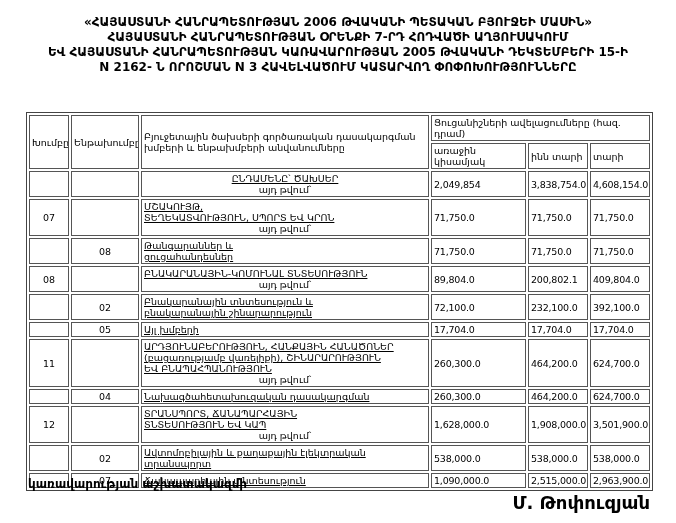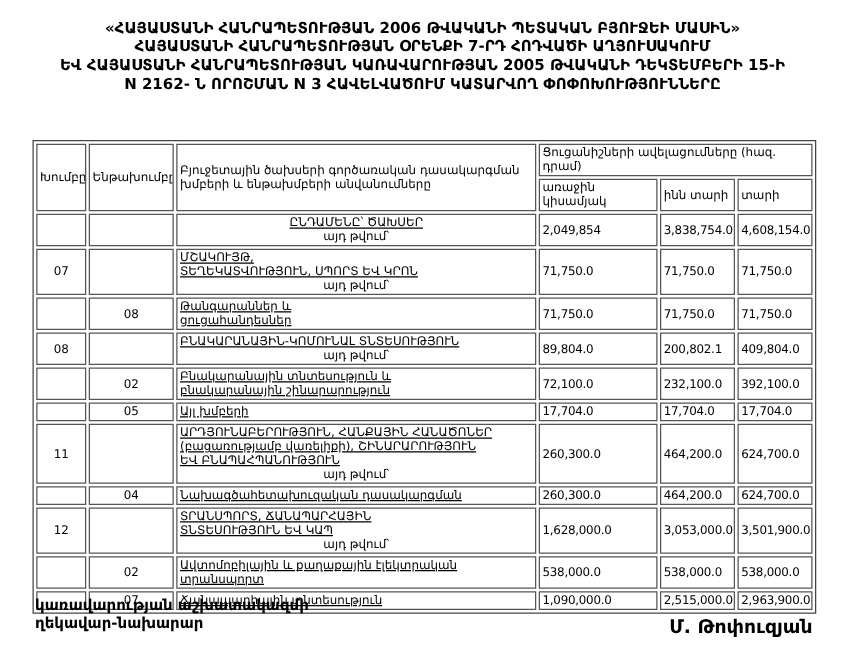--- a/index.html
+++ b/index.html
@@ -59,21 +59,21 @@
   
   .footer {
     position: absolute; left: 28px; top: 478px;
     font-weight: bold;
     font-size: 12px;
     line-height: 13.5px;
   }
   .signature {
     position: absolute; right: 26px; top: 492px;
     font-weight: bold;
-    font-size: 15px;
+    font-size: 18px;
   }
 </style>
 </head>
 <body>
 
 <div class="page">
 
   <div class="title">
     <div>«ՀԱՅԱՍՏԱՆԻ ՀԱՆՐԱՊԵՏՈՒԹՅԱՆ 2006 ԹՎԱԿԱՆԻ ՊԵՏԱԿԱՆ ԲՅՈՒՋԵԻ ՄԱՍԻՆ»</div>
     <div>ՀԱՅԱՍՏԱՆԻ ՀԱՆՐԱՊԵՏՈՒԹՅԱՆ ՕՐԵՆՔԻ 7-ՐԴ ՀՈԴՎԱԾԻ ԱՂՅՈՒՍԱԿՈՒՄ</div>
@@ -199,21 +199,21 @@
   </tr>
         <tr>
     <td class="c-group">12</td>
     <td class="c-sub"></td>
     <td class="c-name">
       <div class="name">ՏՐԱՆՍՊՈՐՏ, ՃԱՆԱՊԱՐՀԱՅԻՆ
 ՏՆՏԵՍՈՒԹՅՈՒՆ ԵՎ ԿԱՊ</div>
       <div class="note">այդ թվում՝</div>
     </td>
     <td class="c-val">1,628,000.0</td>
-    <td class="c-val">3,053,000.0</td>
+    <td class="c-val">1,908,000.0</td>
     <td class="c-val">3,501,900.0</td>
   </tr>
         <tr>
     <td class="c-group"></td>
     <td class="c-sub">02</td>
     <td class="c-name">
       <div class="name">Ավտոմոբիլային և քաղաքային էլեկտրական տրանսպորտ</div>
 
     </td>
     <td class="c-val">538,000.0</td>
@@ -229,18 +229,17 @@
     </td>
     <td class="c-val">1,090,000.0</td>
     <td class="c-val">2,515,000.0</td>
     <td class="c-val">2,963,900.0</td>
   </tr>
       </tbody>
   </table>
 
   <div class="footer">
     <div>կառավարության աշխատակազմի</div>
-    <div>ղեկավար-նախարար</div>
   </div>
 
   <div class="signature">Մ. Թոփուզյան</div>
 
 </div>
 
 </body></html>

